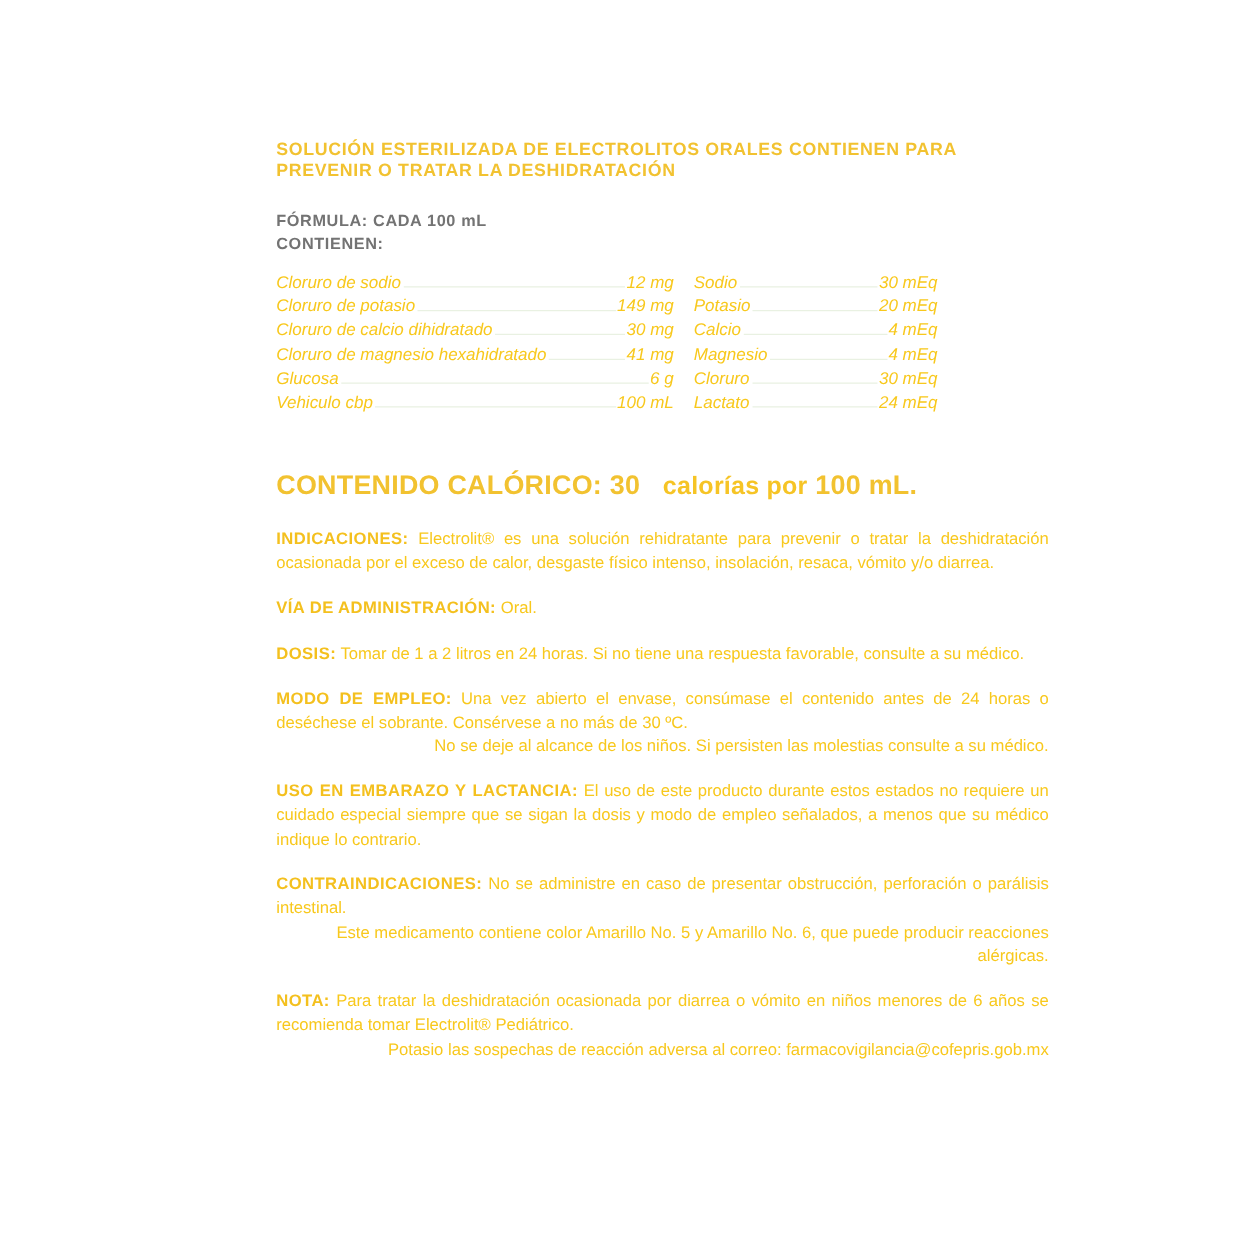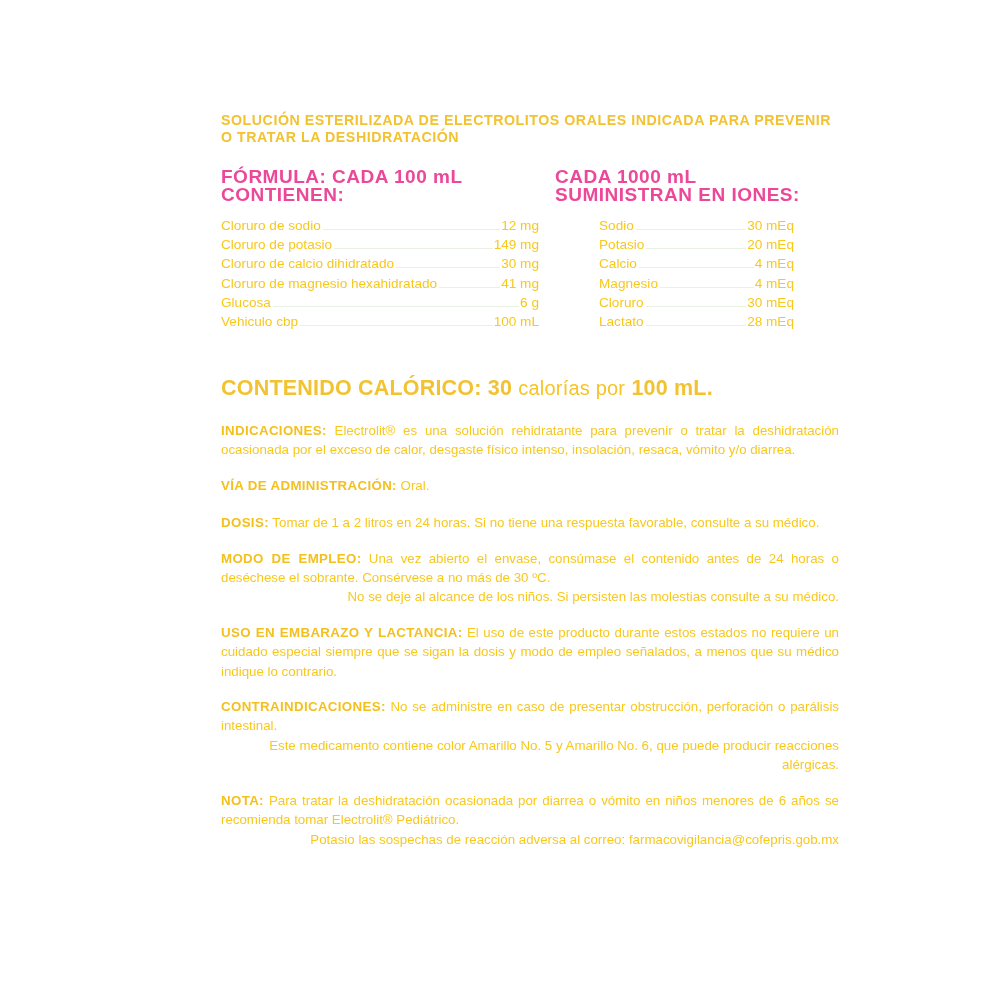--- a/index.html
+++ b/index.html
@@ -35,49 +35,50 @@
 
   
   .formula-heads {
     position: relative;
     height: 40px;
     margin-bottom: 10px;
   }
   .formula-heads .fh {
     position: absolute;
     top: 0;
-    font-size: 19px;
+    font-size: 13px;
     font-weight: bold;
     letter-spacing: 0.5px;
     line-height: 18px;
-    color: #ec4899;
+    color: #737373;
     white-space: pre-line;
   }
   .fh-left  { left: 0; }
   .fh-right { left: 334px; }
 
   
   .cols {
     position: relative;
     height: 140px;
   }
   .col {
     position: absolute;
     top: 0;
   }
   .col-left  { left: 0;     width: 318px; }
-  .col-right { left: 334px; width: 195px; margin-left: 44px; }
+  .col-right { left: 334px; width: 195px; }
 
   .row {
     display: flex;
     align-items: baseline;
     height: 19.2px;
     font-size: 13.6px;
     color: #F8C81C;
     white-space: nowrap;
+    font-style: italic;
   }
   .row .nm {
     flex: 0 0 auto;
   }
   .row .ldr {
     flex: 1 1 auto;
     min-width: 6px;
     height: 1px;
     background: #E9F1E2;
     margin: 0 1px 4px 2px;
@@ -89,23 +90,24 @@
   
   .caloric {
     font-size: 21.5px;
     font-weight: bold;
     color: #F2C230;
     letter-spacing: 0.2px;
     margin: 18px 0 20px 0;
     white-space: nowrap;
   }
   .caloric .light {
-    font-weight: normal;
+    font-weight: bold;
     font-size: 20px;
     color: #F6C425;
+    margin-left: 12px;
   }
 
   
   .block {
     font-size: 13.3px;
     line-height: 19.4px;
     color: #F8C81C;
     margin: 0 0 16px 0;
     text-align: justify;
   }
@@ -116,27 +118,25 @@
     color: #F4C01E;
   }
   .block .tail { display: block; text-align: right; }
   .via { margin-bottom: 18px; }
 </style>
 </head>
 <body>
 
 <div class="label-sheet">
 
-  <div class="headline">SOLUCIÓN ESTERILIZADA DE ELECTROLITOS ORALES INDICADA PARA PREVENIR O TRATAR LA DESHIDRATACIÓN</div>
+  <div class="headline">SOLUCIÓN ESTERILIZADA DE ELECTROLITOS ORALES CONTIENEN PARA PREVENIR O TRATAR LA DESHIDRATACIÓN</div>
 
   <div class="formula-heads">
     <div class="fh fh-left">FÓRMULA: CADA 100 mL
 CONTIENEN:</div>
-    <div class="fh fh-right">CADA 1000 mL
-SUMINISTRAN EN IONES:</div>
   </div>
 
   <div class="cols">
     <div class="col col-left">
         <div class="row">
           <span class="nm">Cloruro de sodio</span>
           <span class="ldr"></span>
           <span class="vl">12 mg</span>
         </div>
         <div class="row">
@@ -187,21 +187,21 @@
           <span class="vl">4 mEq</span>
         </div>
         <div class="row">
           <span class="nm">Cloruro</span>
           <span class="ldr"></span>
           <span class="vl">30 mEq</span>
         </div>
         <div class="row">
           <span class="nm">Lactato</span>
           <span class="ldr"></span>
-          <span class="vl">28 mEq</span>
+          <span class="vl">24 mEq</span>
         </div>
       </div>
   </div>
 
   <div class="caloric">
     <span>CONTENIDO CALÓRICO:</span>
     <span>30</span>
     <span class="light">calorías por</span>
     <span>100 mL.</span>
   </div>

